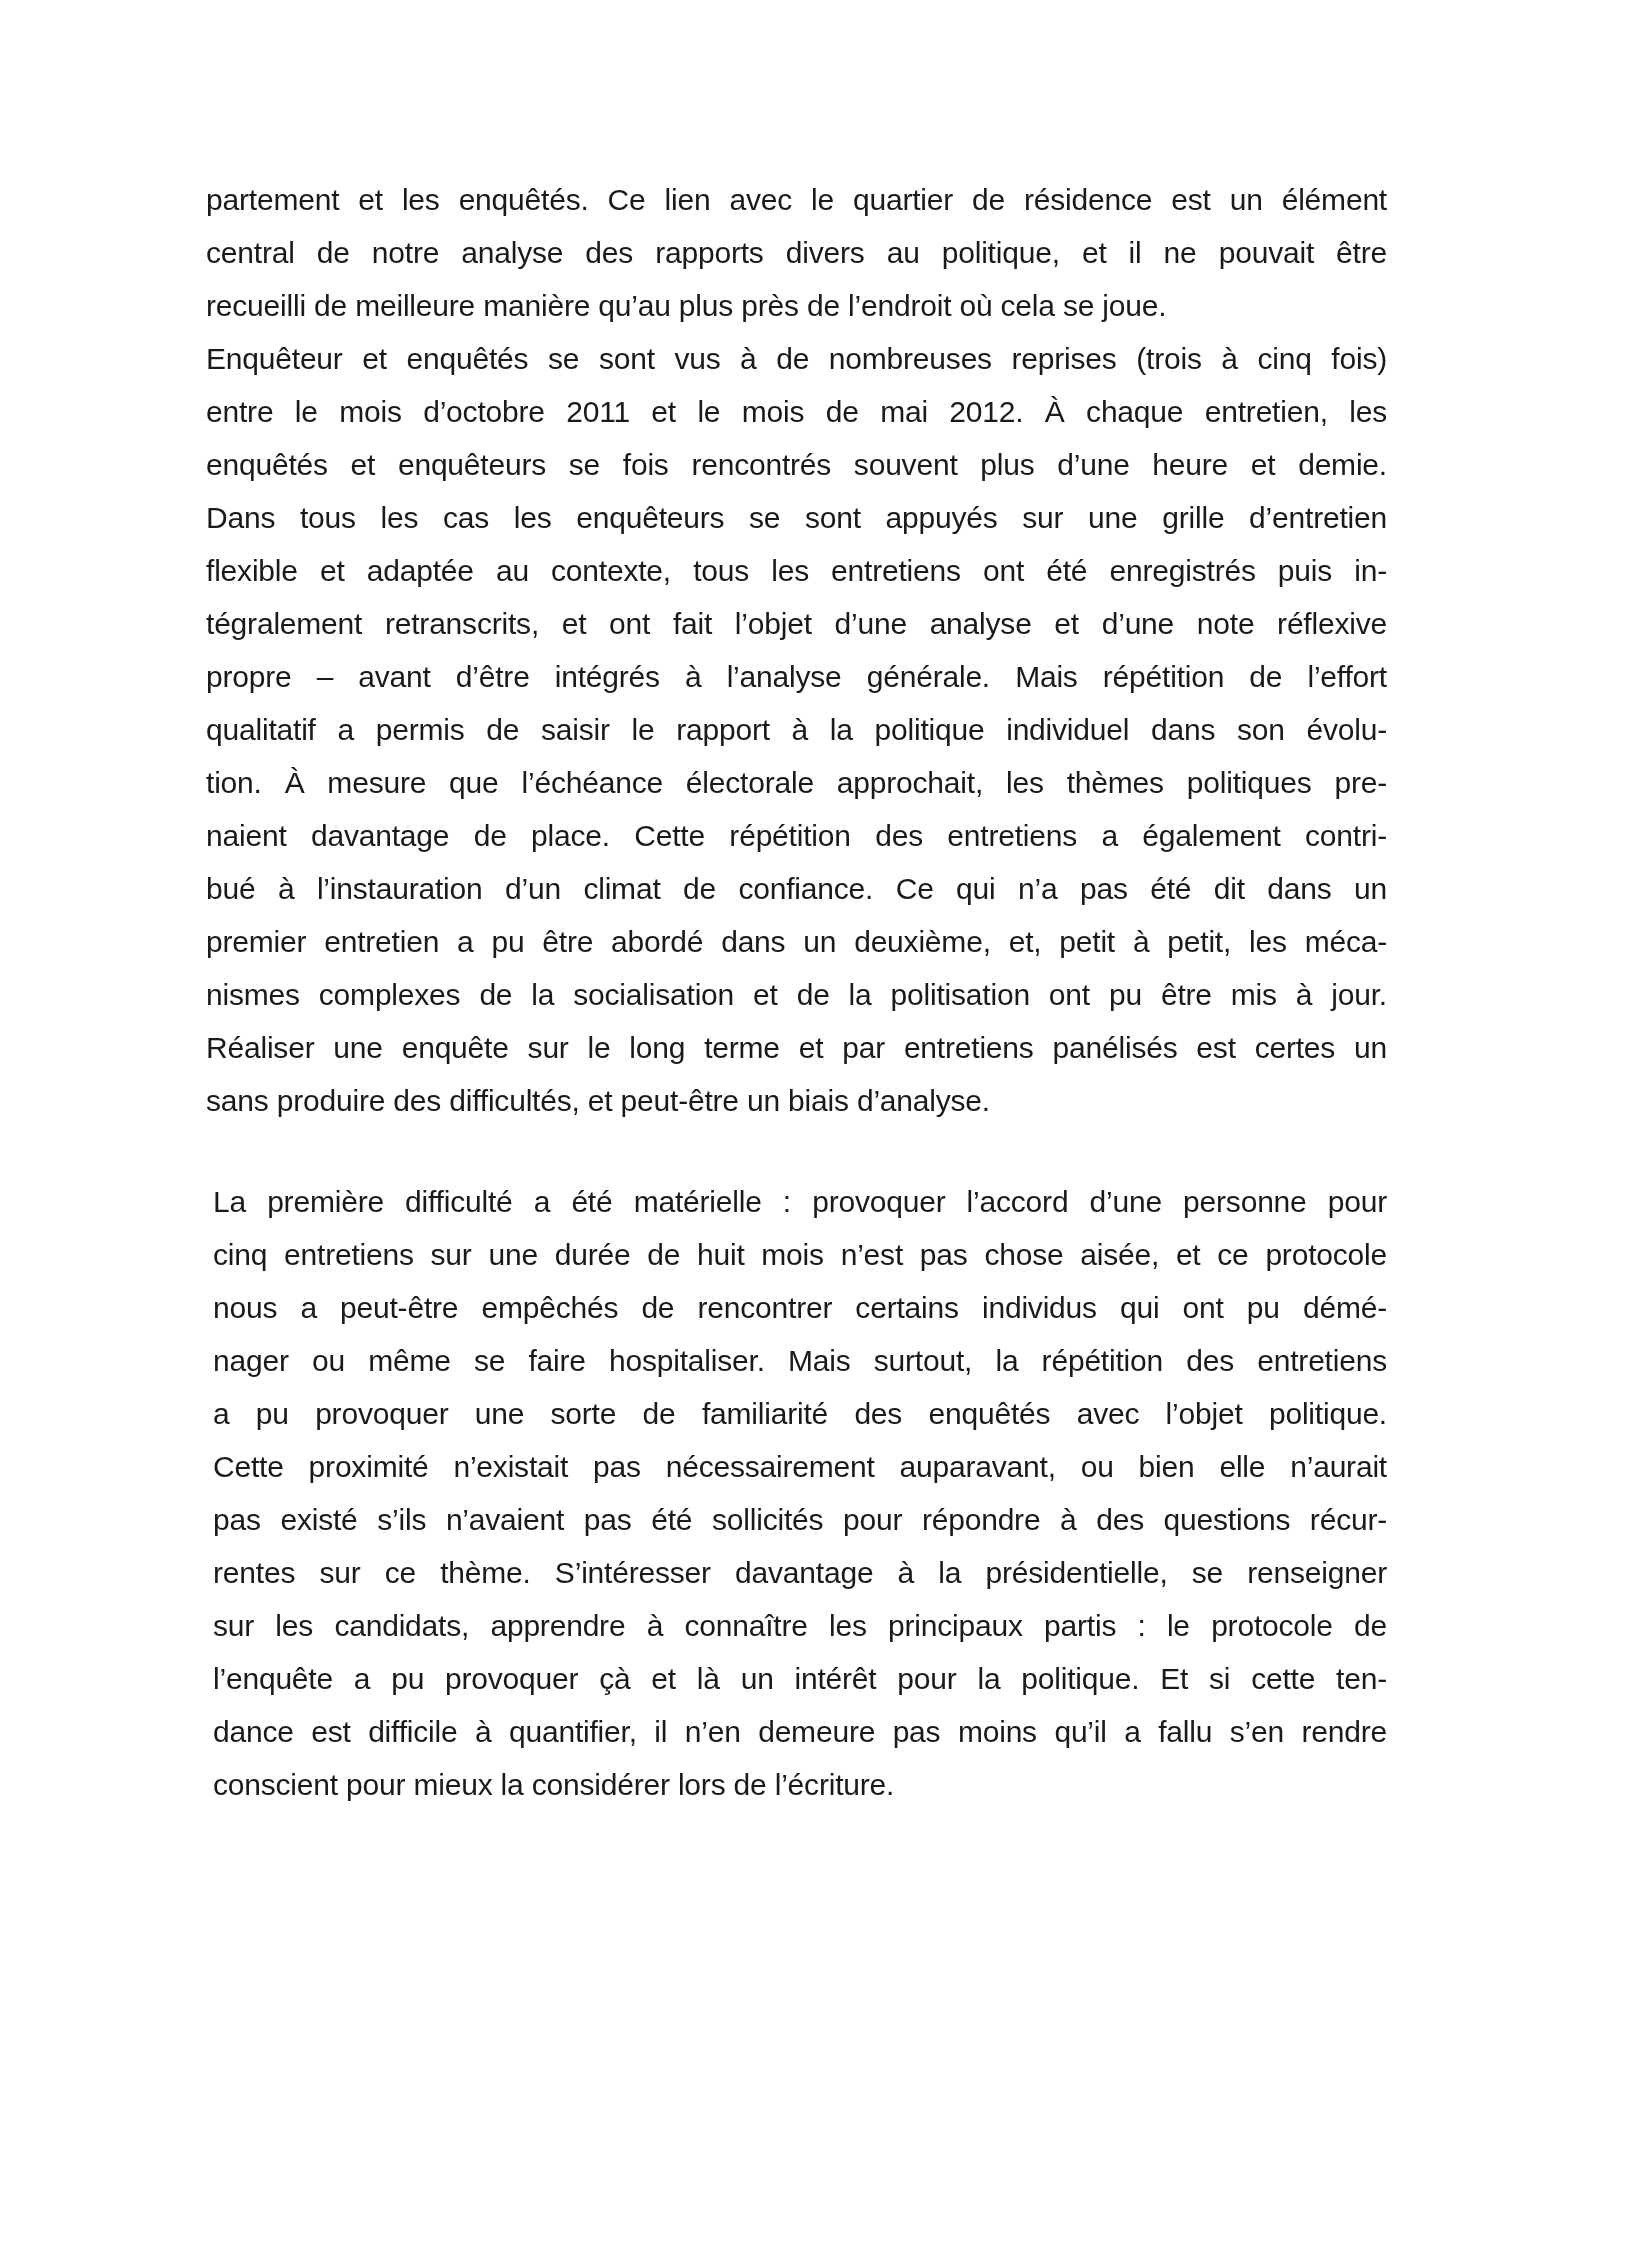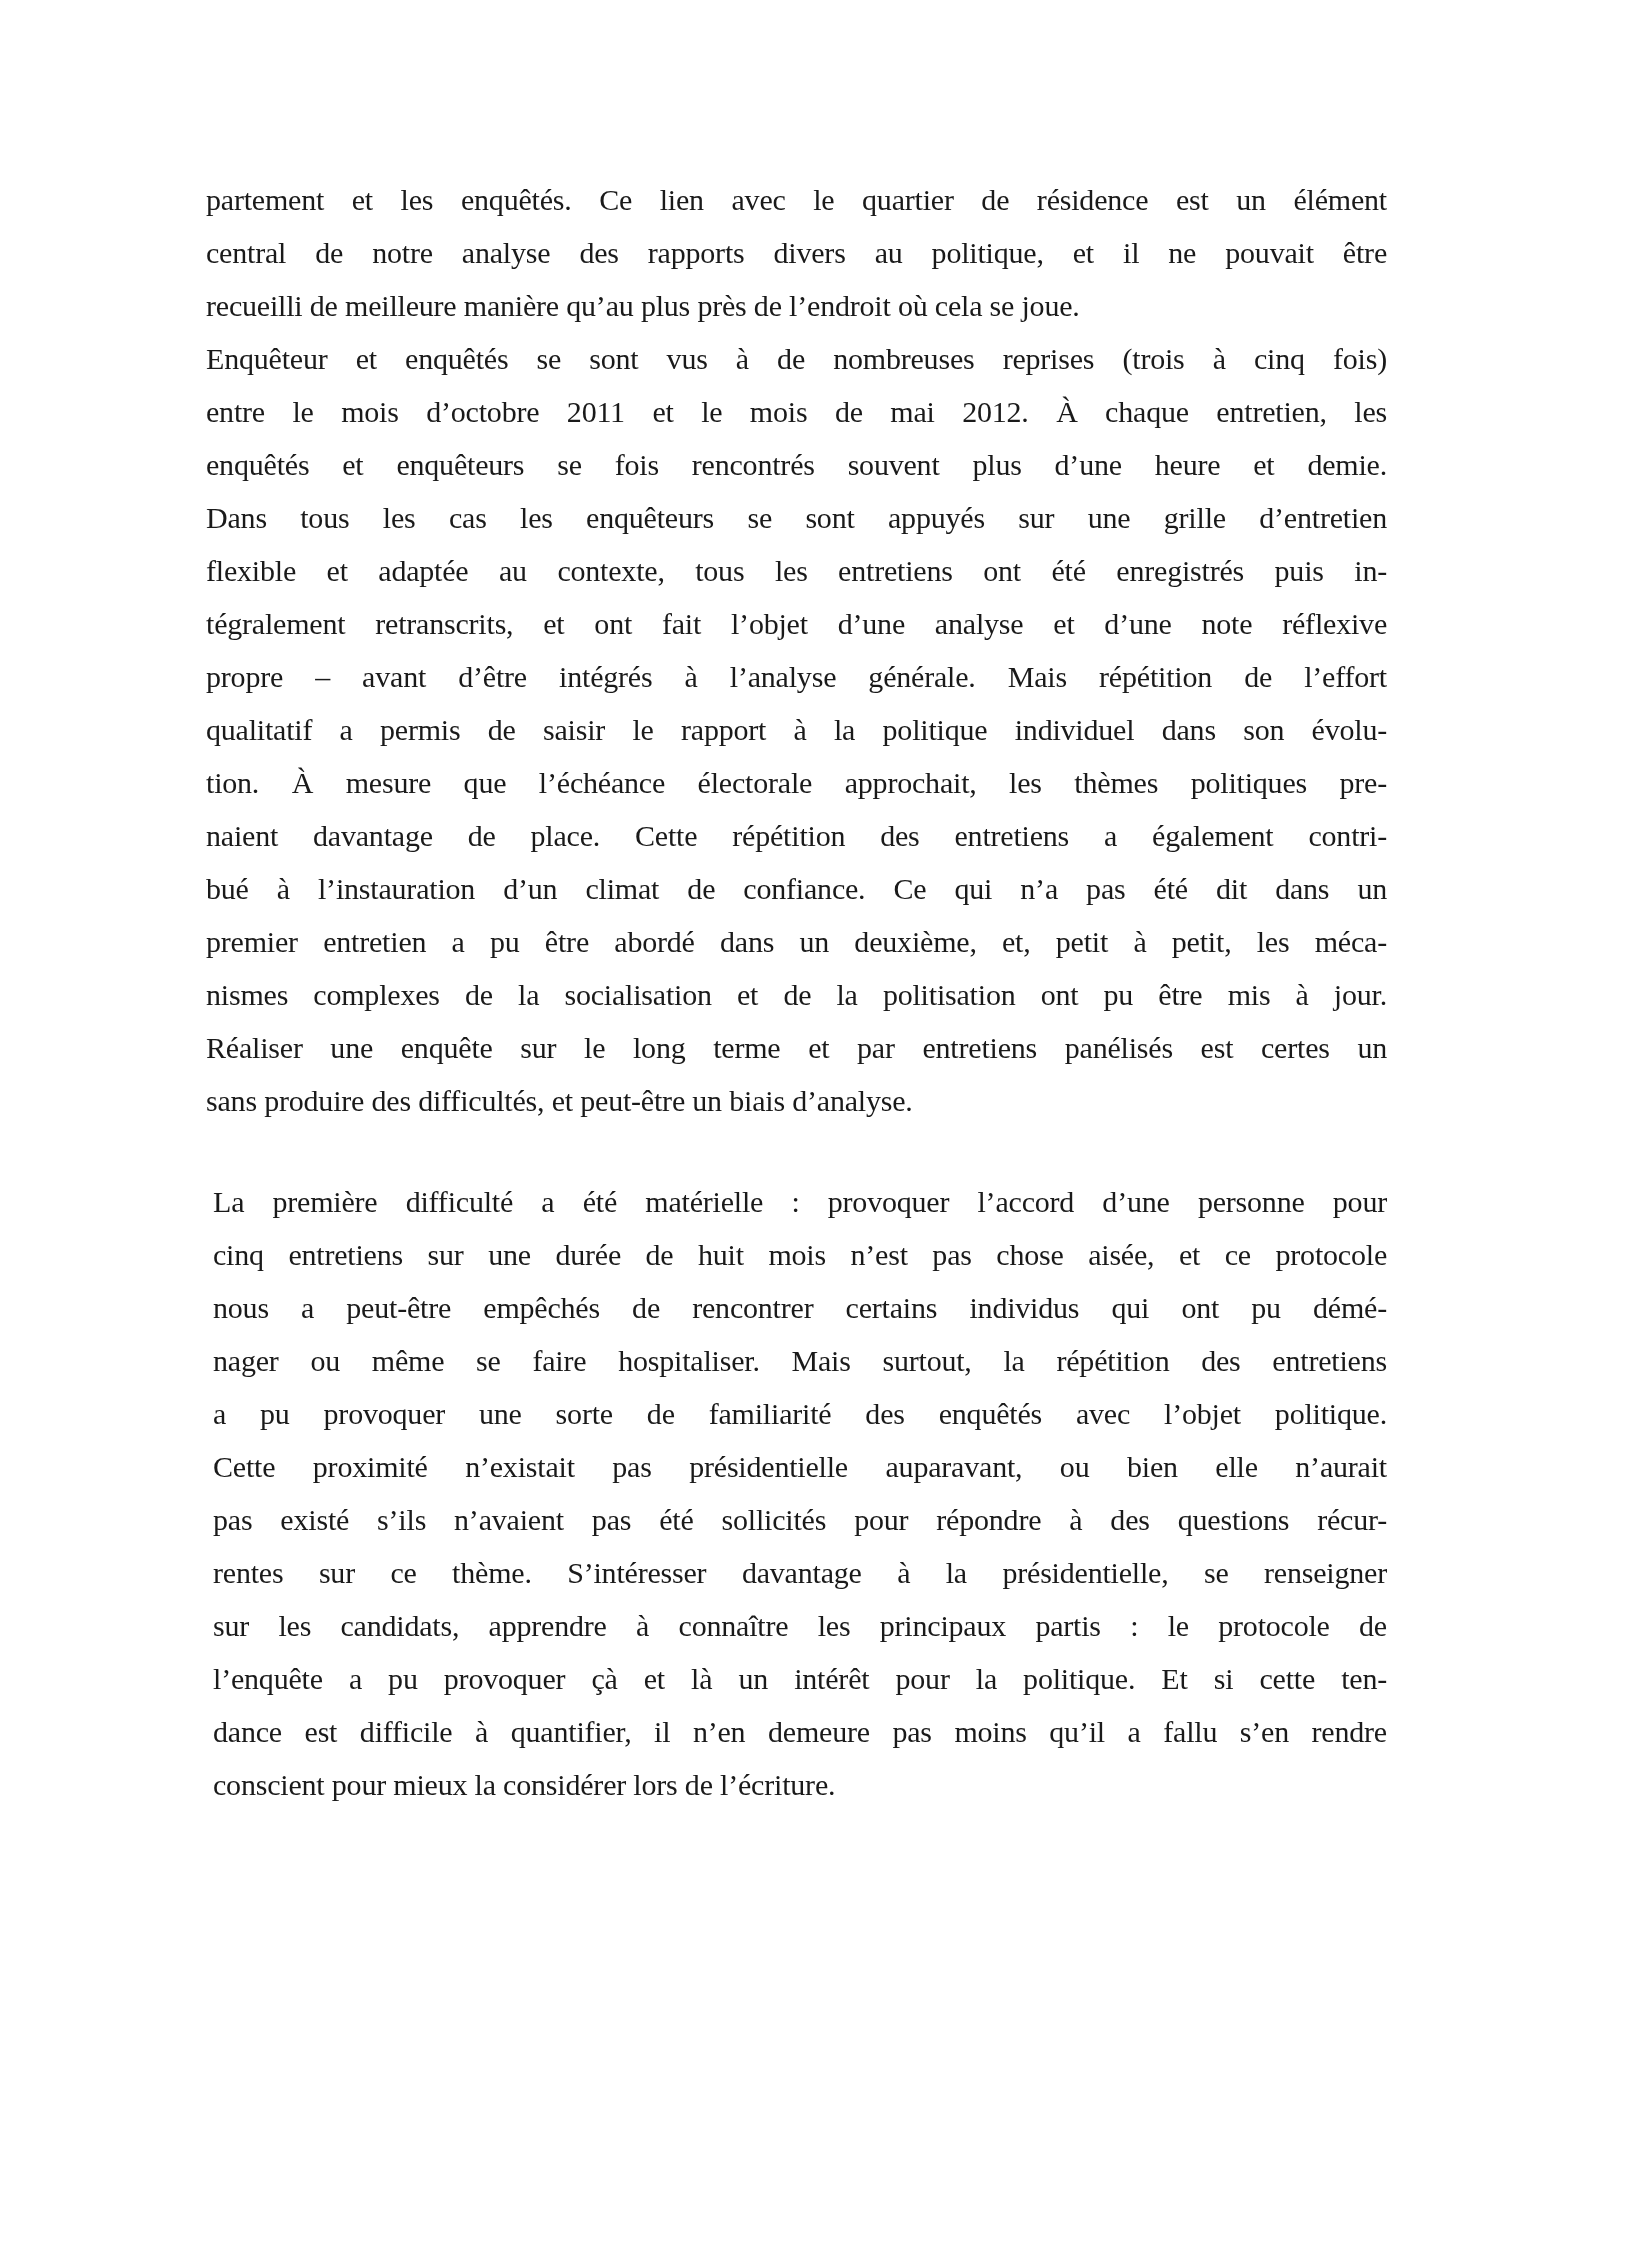--- a/index.html
+++ b/index.html
@@ -10,21 +10,21 @@
     width: 1643px;
     height: 2258px;
     overflow: hidden;
     background: #ffffff;
   }
   .page {
     position: relative;
     width: 1643px;
     height: 1834px;
     background: #ffffff;
-    font-family: Liberation Serif, serif;
+    font-family: Liberation Sans, sans-serif;
     color: #1a1a1a;
   }
   .text-block {
     position: absolute;
     left: 206px;
     top: 173px;
     width: 1181px;
   }
   .para {
     margin: 0;
@@ -76,21 +76,21 @@
         <div class="line">nismes complexes de la socialisation et de la politisation ont pu être mis à jour.</div>
         <div class="line">Réaliser une enquête sur le long terme et par entretiens panélisés est certes un</div>
         <div class="line para-end">sans produire des difficultés, et peut-être un biais d’analyse.</div>
       </div>
       <div class="para gap-before">
         <div class="line">La première difficulté a été matérielle : provoquer l’accord d’une personne pour</div>
         <div class="line">cinq entretiens sur une durée de huit mois n’est pas chose aisée, et ce protocole</div>
         <div class="line">nous a peut-être empêchés de rencontrer certains individus qui ont pu démé-</div>
         <div class="line">nager ou même se faire hospitaliser. Mais surtout, la répétition des entretiens</div>
         <div class="line">a pu provoquer une sorte de familiarité des enquêtés avec l’objet politique.</div>
-        <div class="line">Cette proximité n’existait pas présidentielle auparavant, ou bien elle n’aurait</div>
+        <div class="line">Cette proximité n’existait pas nécessairement auparavant, ou bien elle n’aurait</div>
         <div class="line">pas existé s’ils n’avaient pas été sollicités pour répondre à des questions récur-</div>
         <div class="line">rentes sur ce thème. S’intéresser davantage à la présidentielle, se renseigner</div>
         <div class="line">sur les candidats, apprendre à connaître les principaux partis : le protocole de</div>
         <div class="line">l’enquête a pu provoquer çà et là un intérêt pour la politique. Et si cette ten-</div>
         <div class="line">dance est difficile à quantifier, il n’en demeure pas moins qu’il a fallu s’en rendre</div>
         <div class="line para-end">conscient pour mieux la considérer lors de l’écriture.</div>
       </div>
     </div>
 </div>
 

